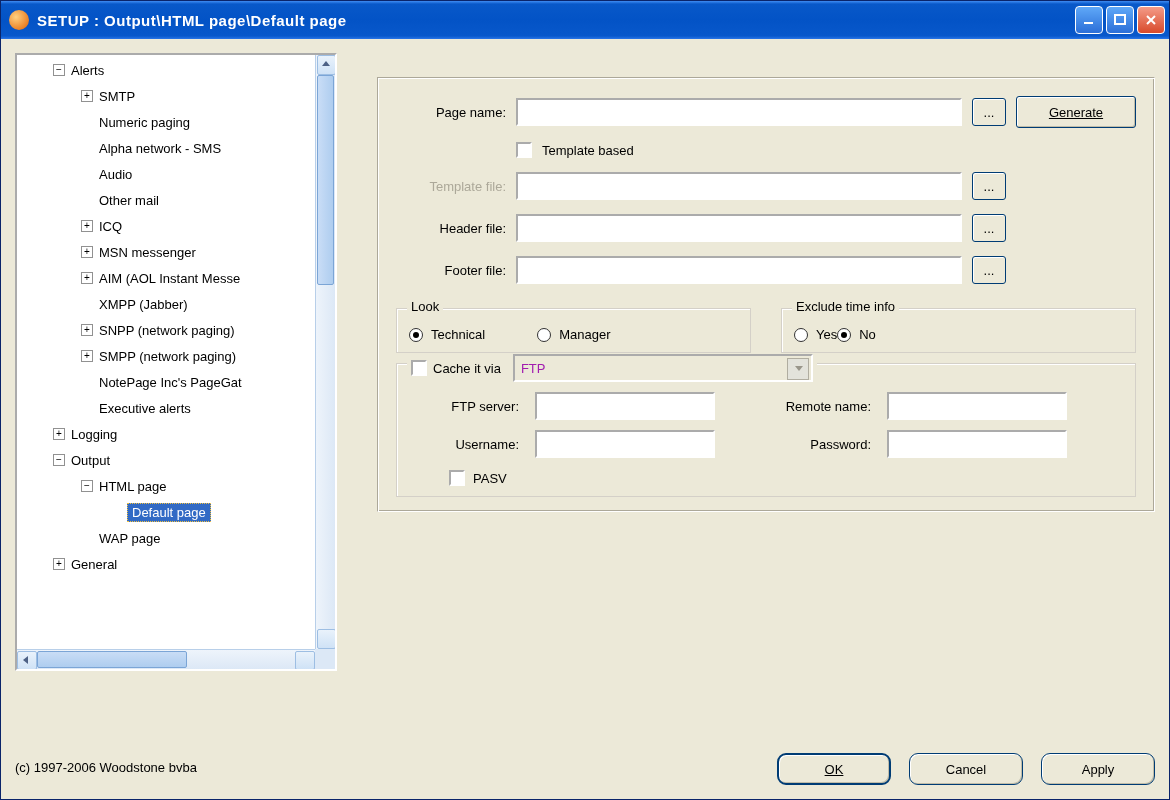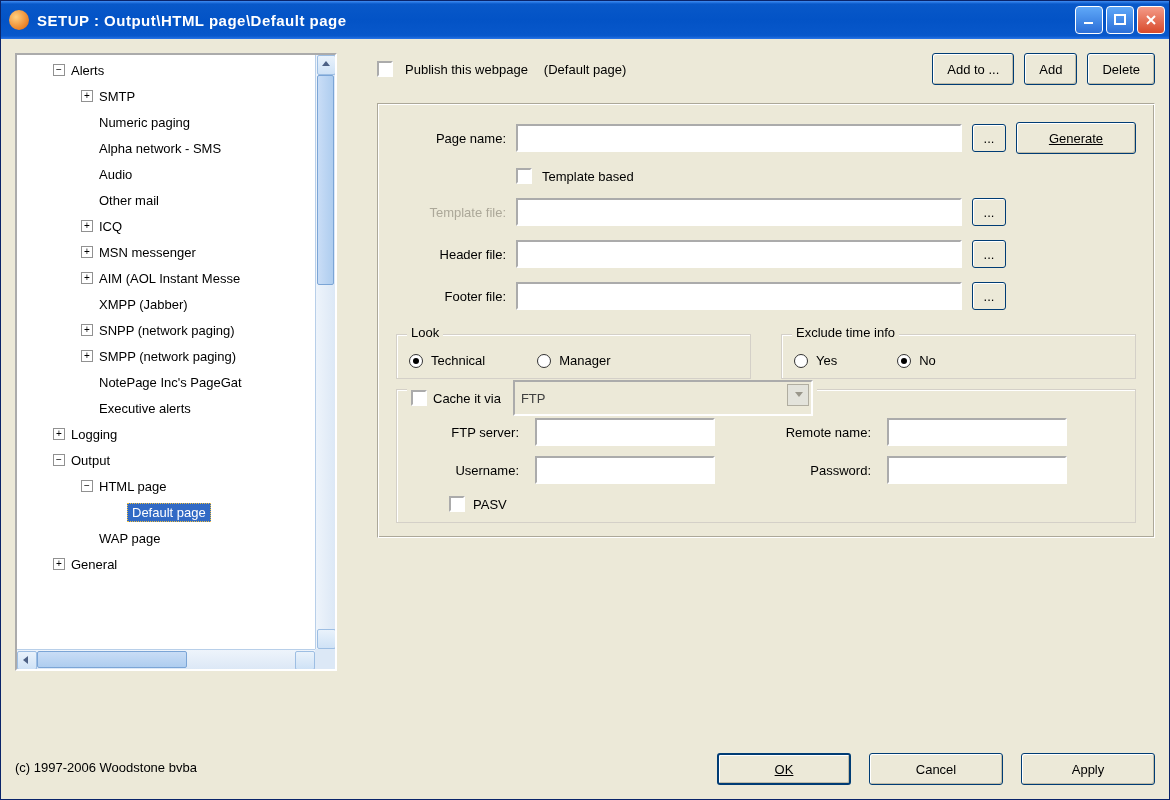--- a/index.html
+++ b/index.html
@@ -138,43 +138,43 @@
 .btn{
   height:32px;padding:0 14px;background:#ECE9D8;border:1px solid #003C74;border-radius:3px;
   box-shadow: inset 1px 1px 0 #fff, inset -1px -1px 0 #C0BCA8;
   display:inline-flex;align-items:center;justify-content:center;cursor:pointer;
 }
 .groupbox{
   border:1px solid #fff;
   border-top-color:#ACA899;border-left-color:#ACA899;
   box-shadow: 1px 1px 0 #fff inset, -1px -1px 0 #ACA899 inset;
   padding:18px 18px 14px 18px;
-  margin-top:18px;
+  margin-top:24px;
   background:#ECE9D8;
   position:relative;
 }
 .gb{ border:1px solid #D4D0C8; box-shadow: inset 1px 1px 0 #fff; position:relative; padding:18px 12px 10px 12px; margin-top:10px;}
 .gb-legend{position:absolute;top:-10px;left:10px;background:#ECE9D8;padding:0 4px;display:flex;align-items:center;gap:6px;}
 .frow{display:flex;align-items:center;margin-bottom:14px;gap:10px;}
 .flabel{width:110px;text-align:right;}
 .flabel.disabled{color:#ACA899;}
 .tinput{flex:1;height:28px;border:2px inset #fff;background:#fff;padding:2px 4px;}
 .sqbtn{width:34px;height:28px;border:1px solid #003C74;background:#ECE9D8;border-radius:3px;display:inline-flex;align-items:center;justify-content:center;box-shadow: inset 1px 1px 0 #fff;cursor:pointer;}
 .right-col-btn{width:120px;text-decoration:underline;}
 .look-row{display:flex;gap:30px;}
 .radio{width:14px;height:14px;border:1px solid #333;border-radius:50%;background:#fff;display:inline-flex;align-items:center;justify-content:center;flex-shrink:0;}
 .radio.on::after{content:"";width:6px;height:6px;border-radius:50%;background:#000;}
 .rlabel{display:flex;align-items:center;gap:8px;}
-.upload-select{flex:1;height:36px;border:2px inset #fff;background:#ECE9D8;color:#404040;display:flex;align-items:center;padding:0 6px;position:relative;}
+.upload-select{flex:1;height:28px;border:2px inset #fff;background:#ECE9D8;color:#a21caf;display:flex;align-items:center;padding:0 6px;position:relative;}
 .upload-select::after{content:"";position:absolute;right:2px;top:2px;width:20px;height:20px;background:#E3E3DB;border:1px solid #B0ADA0;}
 .upload-select .sel-arrow{position:absolute;right:8px;top:10px;width:0;height:0;border-left:4px solid transparent;border-right:4px solid transparent;border-top:5px solid #99968A;z-index:1;}
 .ftp-grid{display:grid;grid-template-columns:110px 180px 140px 180px;gap:10px 16px;align-items:center;}
 .ftp-grid .lab{text-align:right;}
 .bottom-btns{position:absolute;right:14px;bottom:14px;display:flex;gap:18px;}
-.bottom-btns .btn{width:134px;}
+.bottom-btns .btn{width:114px;border-radius:9px;}
 .underline-first::first-letter{text-decoration:underline;}
 .copyright{position:absolute;left:14px;bottom:24px;}
 </style>
 </head>
 <body>
 
 <div class="window">
   <div class="titlebar">
     <div class="titlebar-icon"></div>
     <div class="titlebar-text">SETUP : Output\HTML page\Default page</div>
@@ -291,36 +291,20 @@
       <div class="tree-scroll-x">
             <span class="arr-left"></span>
             <div class="tree-scroll-thumb-x"></div>
             <span class="arr-right"></span>
           </div>
       <div class="tree-corner"></div>
     </div>
     </div>
 
     <div class="rhs">
-      <div class="top-row">
-        <span class="chk"></span>
-        <span>Publish this webpage</span>
-        <span style="margin-left:4px;">(Default page)</span>
-        <div class="top-btns">
-          <div class="btn">
-              <span>Add to ...</span>
-            </div>
-          <div class="btn">
-              <span>Add</span>
-            </div>
-          <div class="btn">
-              <span>Delete</span>
-            </div>
-        </div>
-      </div>
 
       <div class="groupbox">
         <div class="frow">
           <span class="flabel">Page name:</span>
           <input class="tinput" value="" style="">
           <div class="sqbtn">
               <span>...</span>
             </div>
           <div class="btn right-col-btn underline-first">
               <span>Generate</span>
@@ -366,21 +350,21 @@
                   <span>Technical</span>
                 </label>
               <label class="rlabel">
                   <span class="radio"></span>
                   <span>Manager</span>
                 </label>
             </div>
           </div>
           <div class="gb" style="flex:1">
             <div class="gb-legend">Exclude time info</div>
-            <div style="display:flex;gap:60px;">
+            <div style="display:flex;">
               <label class="rlabel">
                   <span class="radio"></span>
                   <span>Yes</span>
                 </label>
               <label class="rlabel">
                   <span class="radio on"></span>
                   <span>No</span>
                 </label>
             </div>
           </div>

